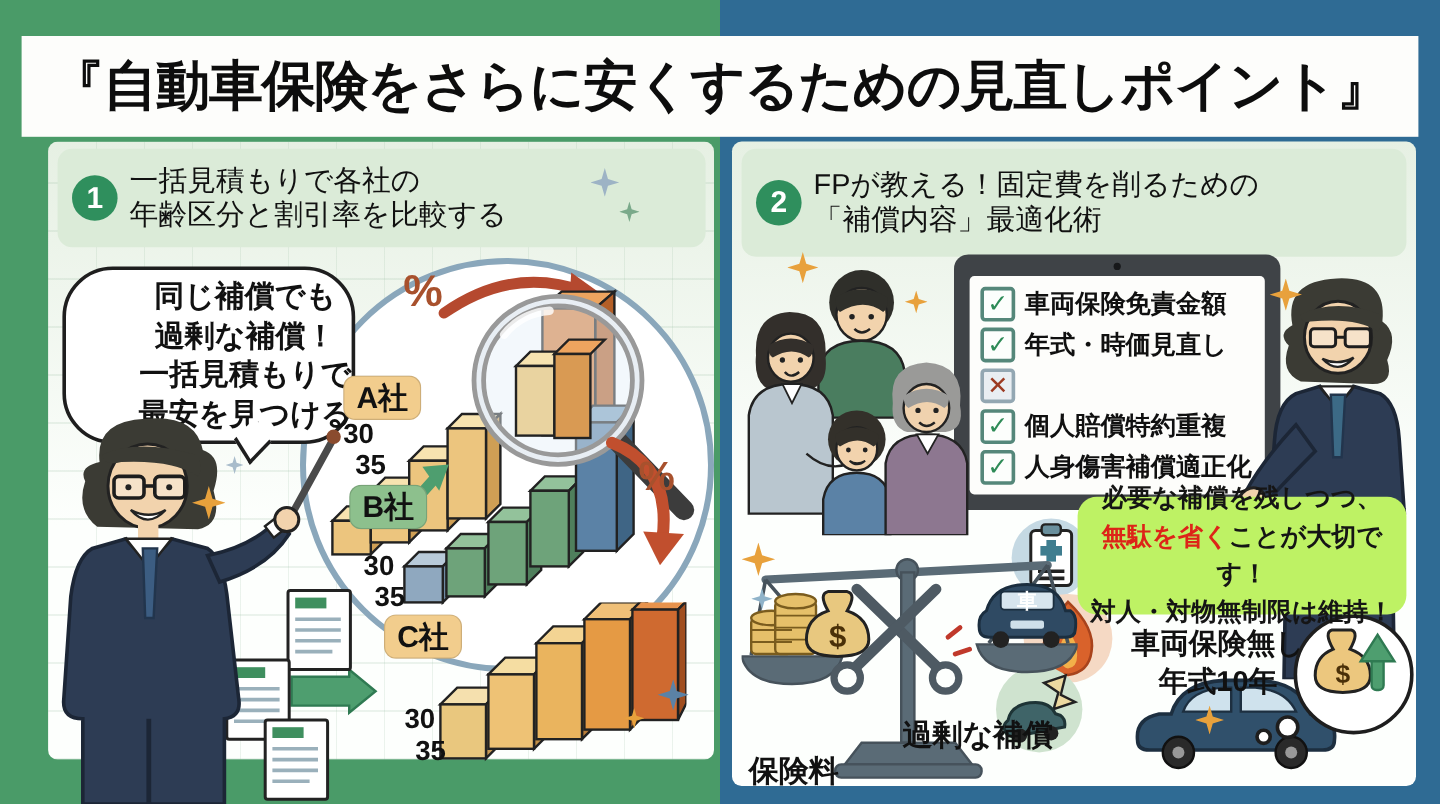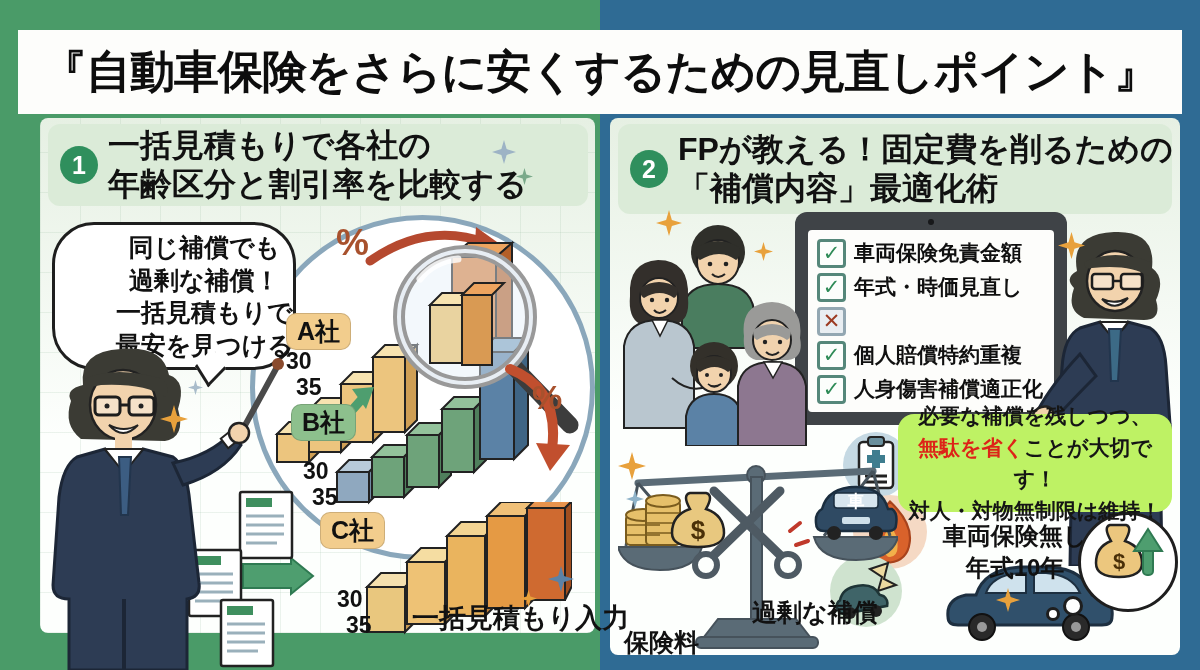--- a/index.html
+++ b/index.html
@@ -12,21 +12,21 @@
   .title-bar h1{margin:0;font-size:45px;font-weight:900;color:#0d0d0d;letter-spacing:-1px;white-space:nowrap;}
   .panel{z-index:1;border-radius:8px;
     background:
       repeating-linear-gradient(0deg, rgba(140,180,150,.16) 0 1px, transparent 1px 40px),
       repeating-linear-gradient(90deg, rgba(140,180,150,.16) 0 1px, transparent 1px 40px),
       linear-gradient(#e6f0e3,#fdfffd 62%);}
   .panel-left{left:40px;top:118px;width:555px;height:515px;}
   .panel-right{left:610px;top:118px;width:570px;height:537px;background:linear-gradient(#e6f0e3,#fdfffd 55%);}
   .head-box{background:#dbebd8;border-radius:12px;display:flex;align-items:center;z-index:2;}
   .num-circle{width:38px;height:38px;border-radius:50%;background:#2f8f5d;color:#fff;font-size:25px;font-weight:900;display:flex;align-items:center;justify-content:center;flex:0 0 38px;margin:0 10px 0 12px;}
-  .head-text{font-size:32px;font-weight:700;color:#111;line-height:1.22;white-space:nowrap;}
+  .head-text{font-size:24px;font-weight:400;color:#111;line-height:1.22;white-space:nowrap;}
   .bubble{left:52px;top:222px;width:238px;height:142px;background:#fff;border:3.5px solid #1e1e1e;border-radius:42px;z-index:4;display:flex;align-items:center;justify-content:flex-end;text-align:center;font-size:25px;font-weight:900;line-height:1.3;color:#111;}
   .bubble:after{content:"";position:absolute;left:60%;bottom:-13px;width:22px;height:22px;background:#fff;border-right:3.5px solid #1e1e1e;border-bottom:3.5px solid #1e1e1e;transform:rotate(58deg) skew(14deg);}
   .big-circle{left:250px;top:215px;width:335px;height:335px;border-radius:50%;background:#fff;border:5px solid #8aa7bb;z-index:3;}
   .badge{z-index:5;padding:1px 10px;border-radius:10px;font-weight:900;font-size:25px;color:#111;border:1px solid rgba(0,0,0,.15);}
   .badge.tan{background:#f2cd8d;}
   .badge.grn{background:#8dc08d;}
   .age{z-index:5;font-weight:900;font-size:23px;color:#111;}
   .pct{z-index:6;font-weight:900;color:#a8512d;}
   .caption{z-index:5;font-weight:900;font-size:27px;color:#111;white-space:nowrap;}
   .sparkle{z-index:6;clip-path:polygon(50% 0,61% 38%,100% 50%,61% 62%,50% 100%,39% 62%,0 50%,39% 38%);}
@@ -199,21 +199,20 @@
         <polygon points="163,14 177,0 177,92 163,106" fill="#b06a2c" stroke="#222" stroke-width="2"></polygon>
         <rect x="125" y="14" width="38" height="92" fill="#e59a44" stroke="#222" stroke-width="2"></rect>
       </g>
     <g>
         <polygon points="165,6 203,6 210,-1 210,-8 179,-8" fill="#e7934d" stroke="#222" stroke-width="2"></polygon>
         <polygon points="203,6 210,-1 210,84 203,98" fill="#a14e1f" stroke="#222" stroke-width="2"></polygon>
         <rect x="165" y="6" width="38" height="92" fill="#cf6a30" stroke="#222" stroke-width="2"></rect>
       </g>
   </svg>
 
-  <span class="abs caption" style="left:412px;top:600px;">一括見積もり入力</span>
 
   <svg class="abs" style="left:185px;top:488px;width:132px;height:182px;z-index:4;" viewBox="0 0 132 182">
     <polygon points="58,76 106,76 106,70 128,88 106,106 106,100 58,100" fill="#4e9e6f" stroke="#2f7a52" stroke-width="2"></polygon>
     <g>
       <rect x="55" y="4" width="52" height="66" fill="#fff" stroke="#222" stroke-width="2.5" rx="2"></rect>
       <rect x="61" y="10" width="26" height="9" fill="#3f8f5f"></rect>
       <line x1="61" y1="28" x2="99" y2="28" stroke="#9ab0bb" stroke-width="3"></line>
         <line x1="61" y1="37" x2="99" y2="37" stroke="#9ab0bb" stroke-width="3"></line>
         <line x1="61" y1="46" x2="99" y2="46" stroke="#9ab0bb" stroke-width="3"></line>
         <line x1="61" y1="55" x2="92" y2="55" stroke="#9ab0bb" stroke-width="3"></line>

